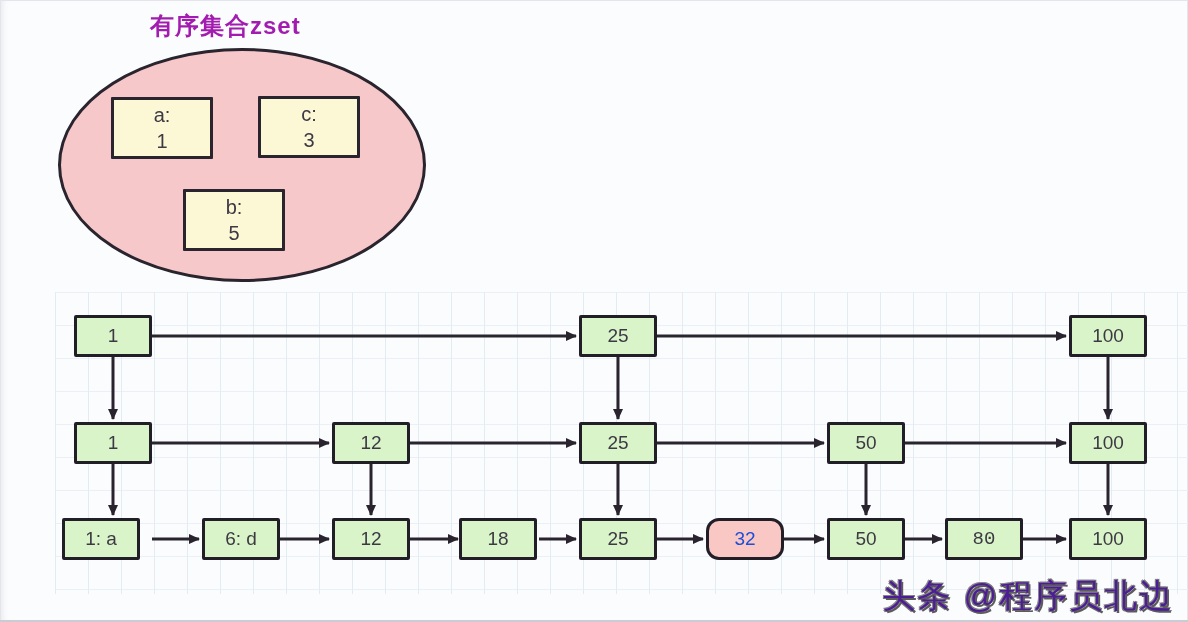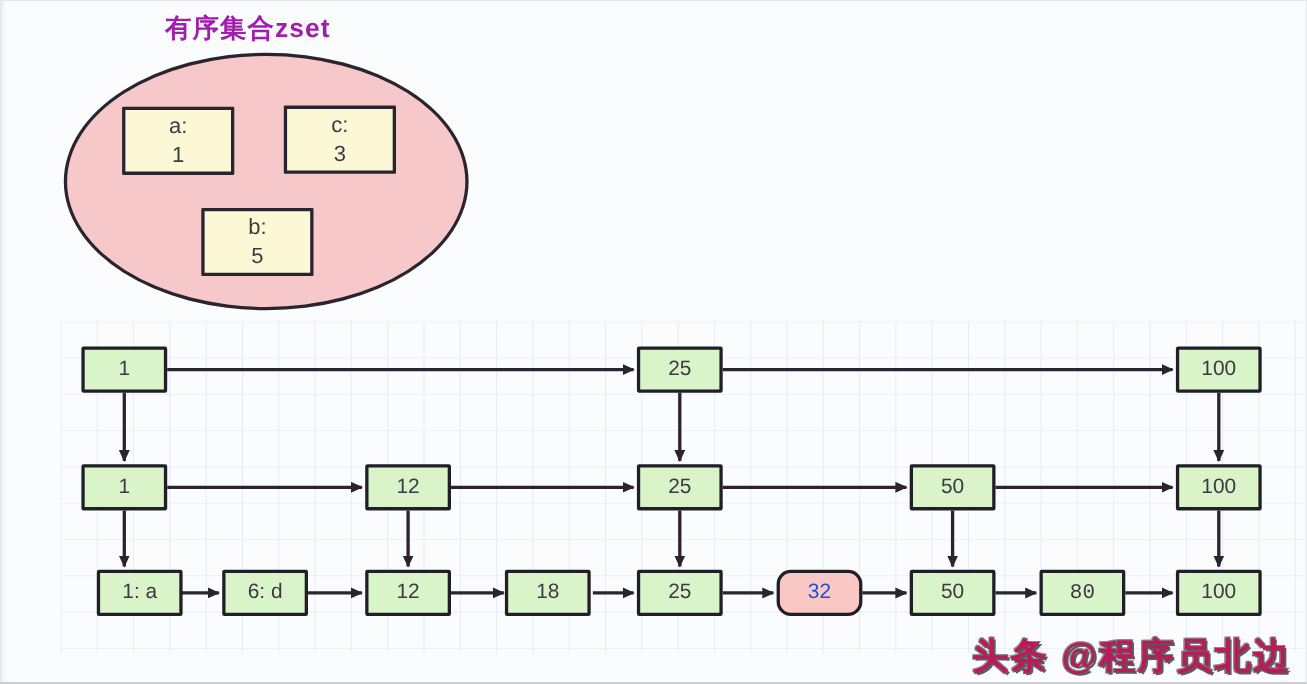--- a/index.html
+++ b/index.html
@@ -41,21 +41,21 @@
     position:absolute;width:78px;height:42px;box-sizing:border-box;
     background:#d9f4c8;border:3px solid #221e28;border-radius:2px;
     display:flex;align-items:center;justify-content:center;
     font-size:19px;color:#3d3944;
   }
   .sl-node.highlight{background:#f9c8c5;color:#1d4ed8;border-radius:13px;}
 
   
   #watermark{
     position:absolute;right:14px;top:574px;
-    font-size:33px;font-weight:bold;color:#be185d;letter-spacing:2px;
+    font-size:33px;font-weight:normal;color:#4c1d95;letter-spacing:2px;
     text-shadow:2px 2px 0 #5c5c5c,-1px -1px 0 #8a8a8a,1px -1px 0 #777,-1px 1px 0 #777;
     white-space:nowrap;
   }
 </style>
 </head>
 <body>
 
 <div id="canvas">
 
   <div id="zset-title">有序集合zset</div>
@@ -109,21 +109,21 @@
 
   <div id="skiplist-nodes">
       <div class="sl-node" style="left: 74px; top: 315px;">1</div>
       <div class="sl-node" style="left: 579px; top: 315px;">25</div>
       <div class="sl-node" style="left: 1069px; top: 315px;">100</div>
       <div class="sl-node" style="left: 74px; top: 422px;">1</div>
       <div class="sl-node" style="left: 332px; top: 422px;">12</div>
       <div class="sl-node" style="left: 579px; top: 422px;">25</div>
       <div class="sl-node" style="left: 827px; top: 422px;">50</div>
       <div class="sl-node" style="left: 1069px; top: 422px;">100</div>
-      <div class="sl-node" style="left: 88px; top: 518px; text-align: right;">1: a</div>
+      <div class="sl-node" style="left: 62px; top: 518px; text-align: right;">1: a</div>
       <div class="sl-node" style="left: 202px; top: 518px;">6: d</div>
       <div class="sl-node" style="left: 332px; top: 518px;">12</div>
       <div class="sl-node" style="left: 459px; top: 518px;">18</div>
       <div class="sl-node" style="left: 579px; top: 518px;">25</div>
       <div class="sl-node highlight" style="left: 706px; top: 518px;">32</div>
       <div class="sl-node" style="left: 827px; top: 518px;">50</div>
       <div class="sl-node" style="left: 945px; top: 518px; font-family: Liberation Mono, monospace;">80</div>
       <div class="sl-node" style="left: 1069px; top: 518px;">100</div>
     </div>
 

